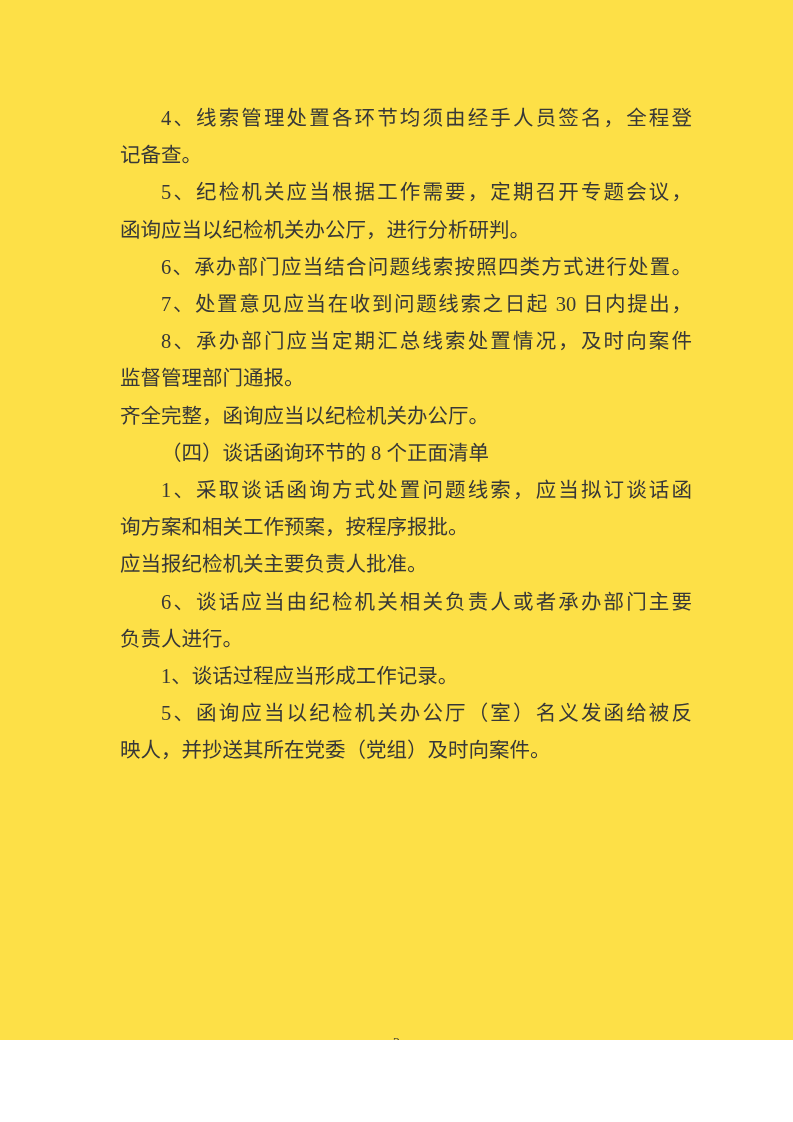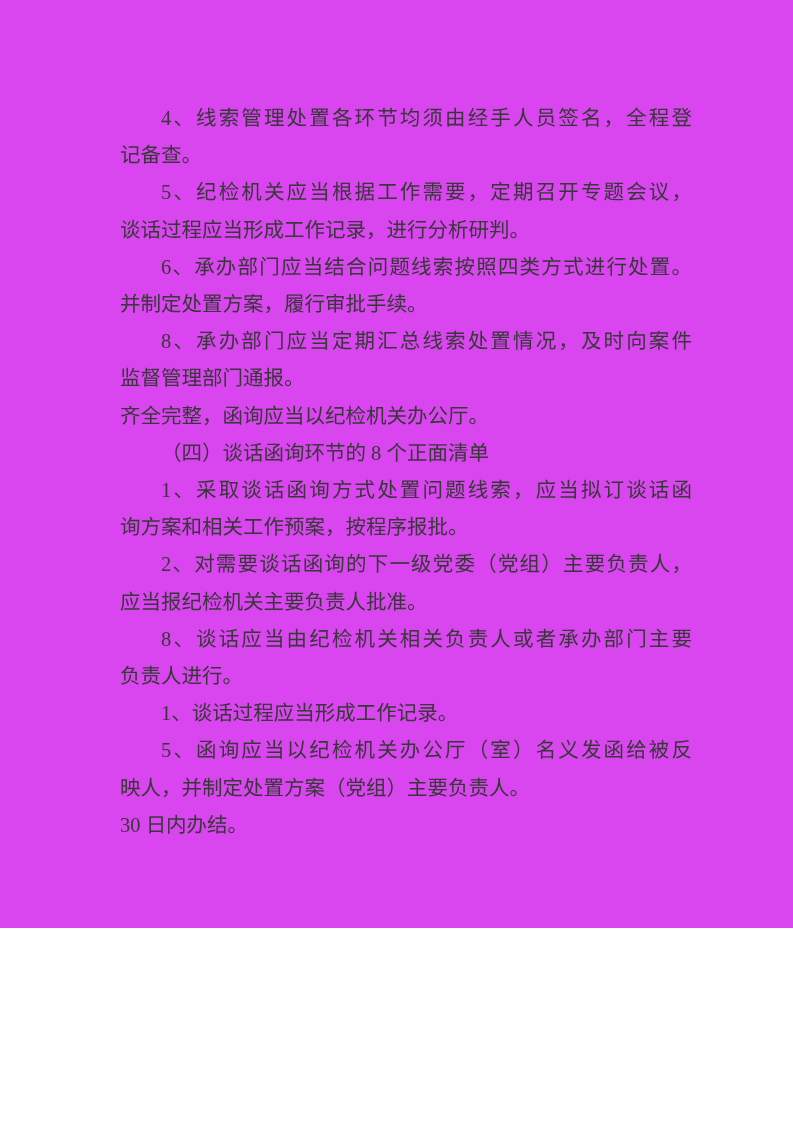--- a/index.html
+++ b/index.html
@@ -9,22 +9,22 @@
     background: #ffffff;
   }
   body {
     width: 793px;
     height: 1122px;
     font-family: "Liberation Serif", "DejaVu Serif", serif;
   }
   .page {
     position: relative;
     width: 793px;
-    height: 928px;
-    background: #d946ef;
+    height: 1040px;
+    background: #fde047;
     overflow: hidden;
   }
   .content {
     position: absolute;
     left: 120px;
     top: 100px;
     width: 572px;
   }
   .line {
     margin: 0;
@@ -58,34 +58,32 @@
   }
 </style>
 </head>
 <body>
 
 <div class="page">
   <main class="content">
       <p class="line first fill">4、线索管理处置各环节均须由经手人员签名，全程登</p>
       <p class="line">记备查。</p>
       <p class="line first fill">5、纪检机关应当根据工作需要，定期召开专题会议，</p>
-      <p class="line">谈话过程应当形成工作记录，进行分析研判。</p>
+      <p class="line">函询应当以纪检机关办公厅，进行分析研判。</p>
       <p class="line first fill">6、承办部门应当结合问题线索按照四类方式进行处置。</p>
-      <p class="line">并制定处置方案，履行审批手续。</p>
+      <p class="line first fill">7、处置意见应当在收到问题线索之日起 30 日内提出，</p>
       <p class="line first fill">8、承办部门应当定期汇总线索处置情况，及时向案件</p>
       <p class="line">监督管理部门通报。</p>
       <p class="line">齐全完整，函询应当以纪检机关办公厅。</p>
       <p class="line first">（四）谈话函询环节的 8 个正面清单</p>
       <p class="line first fill">1、采取谈话函询方式处置问题线索，应当拟订谈话函</p>
       <p class="line">询方案和相关工作预案，按程序报批。</p>
-      <p class="line first fill">2、对需要谈话函询的下一级党委（党组）主要负责人，</p>
       <p class="line">应当报纪检机关主要负责人批准。</p>
-      <p class="line first fill">8、谈话应当由纪检机关相关负责人或者承办部门主要</p>
+      <p class="line first fill">6、谈话应当由纪检机关相关负责人或者承办部门主要</p>
       <p class="line">负责人进行。</p>
       <p class="line first">1、谈话过程应当形成工作记录。</p>
       <p class="line first fill">5、函询应当以纪检机关办公厅（室）名义发函给被反</p>
-      <p class="line">映人，并制定处置方案（党组）主要负责人。</p>
-      <p class="line">30 日内办结。</p>
+      <p class="line">映人，并抄送其所在党委（党组）及时向案件。</p>
     </main>
   <footer class="page-footer">
     <span class="page-number">2</span>
   </footer>
 </div>
 
 </body></html>

